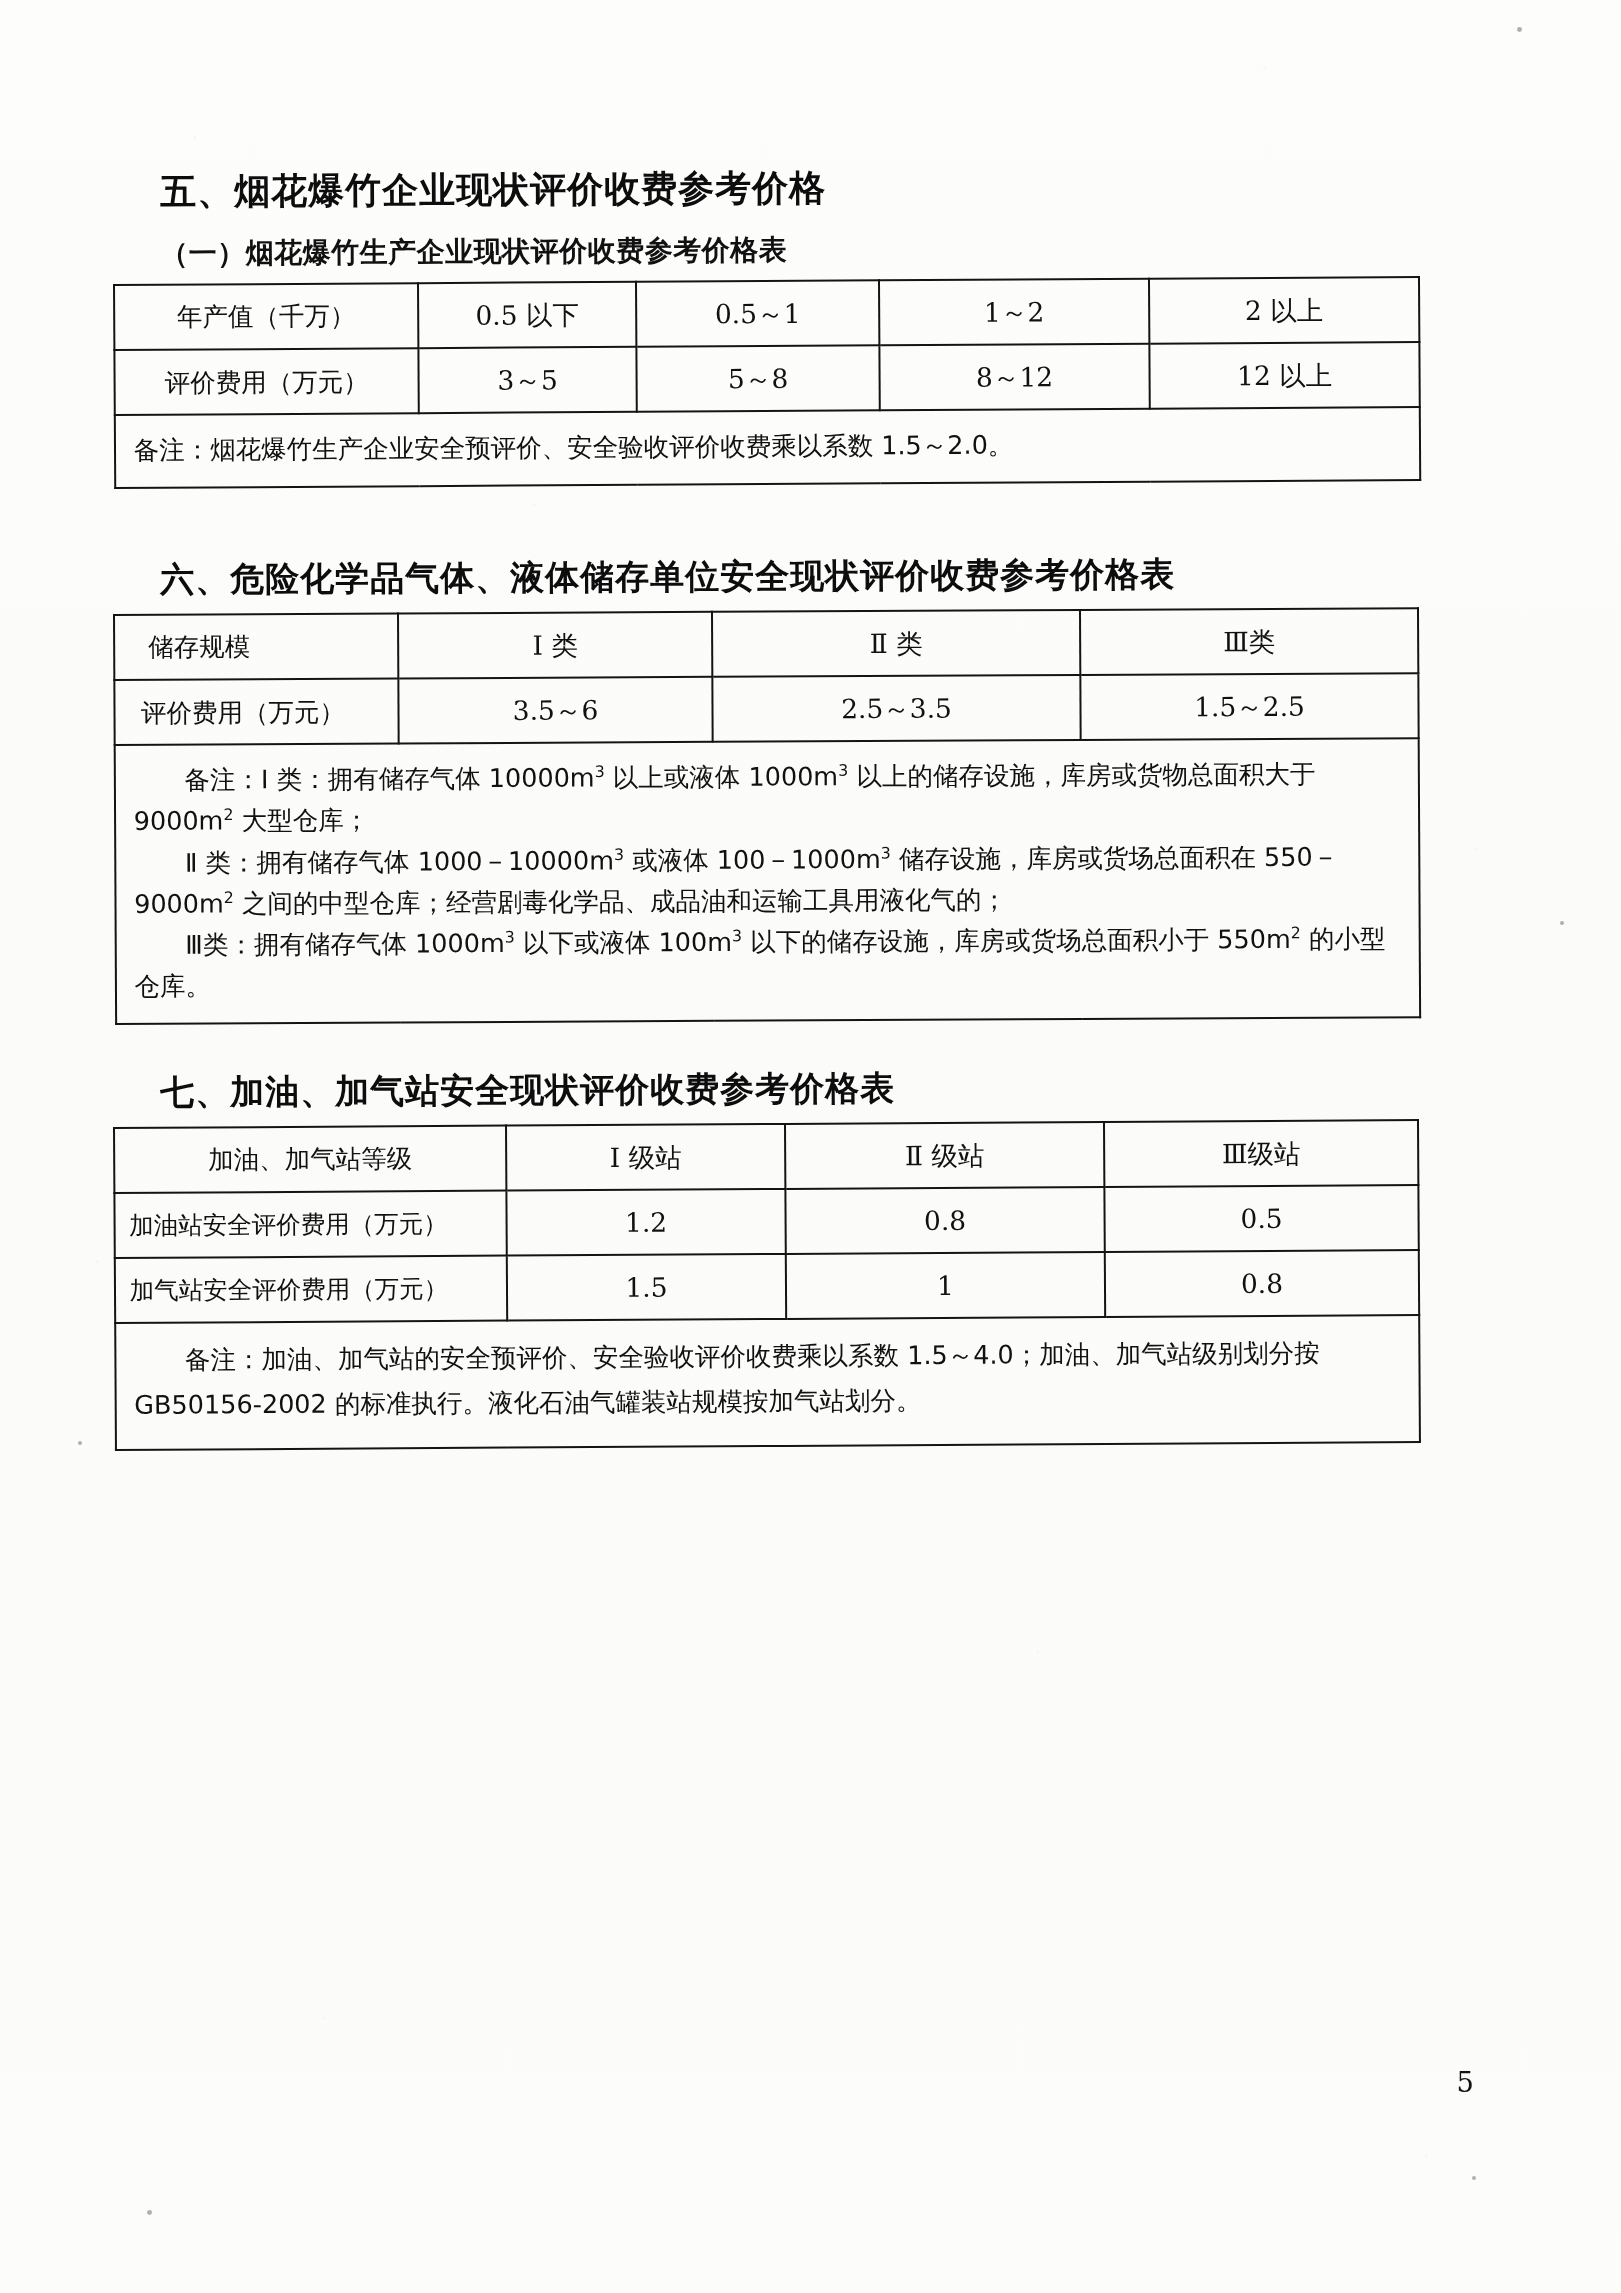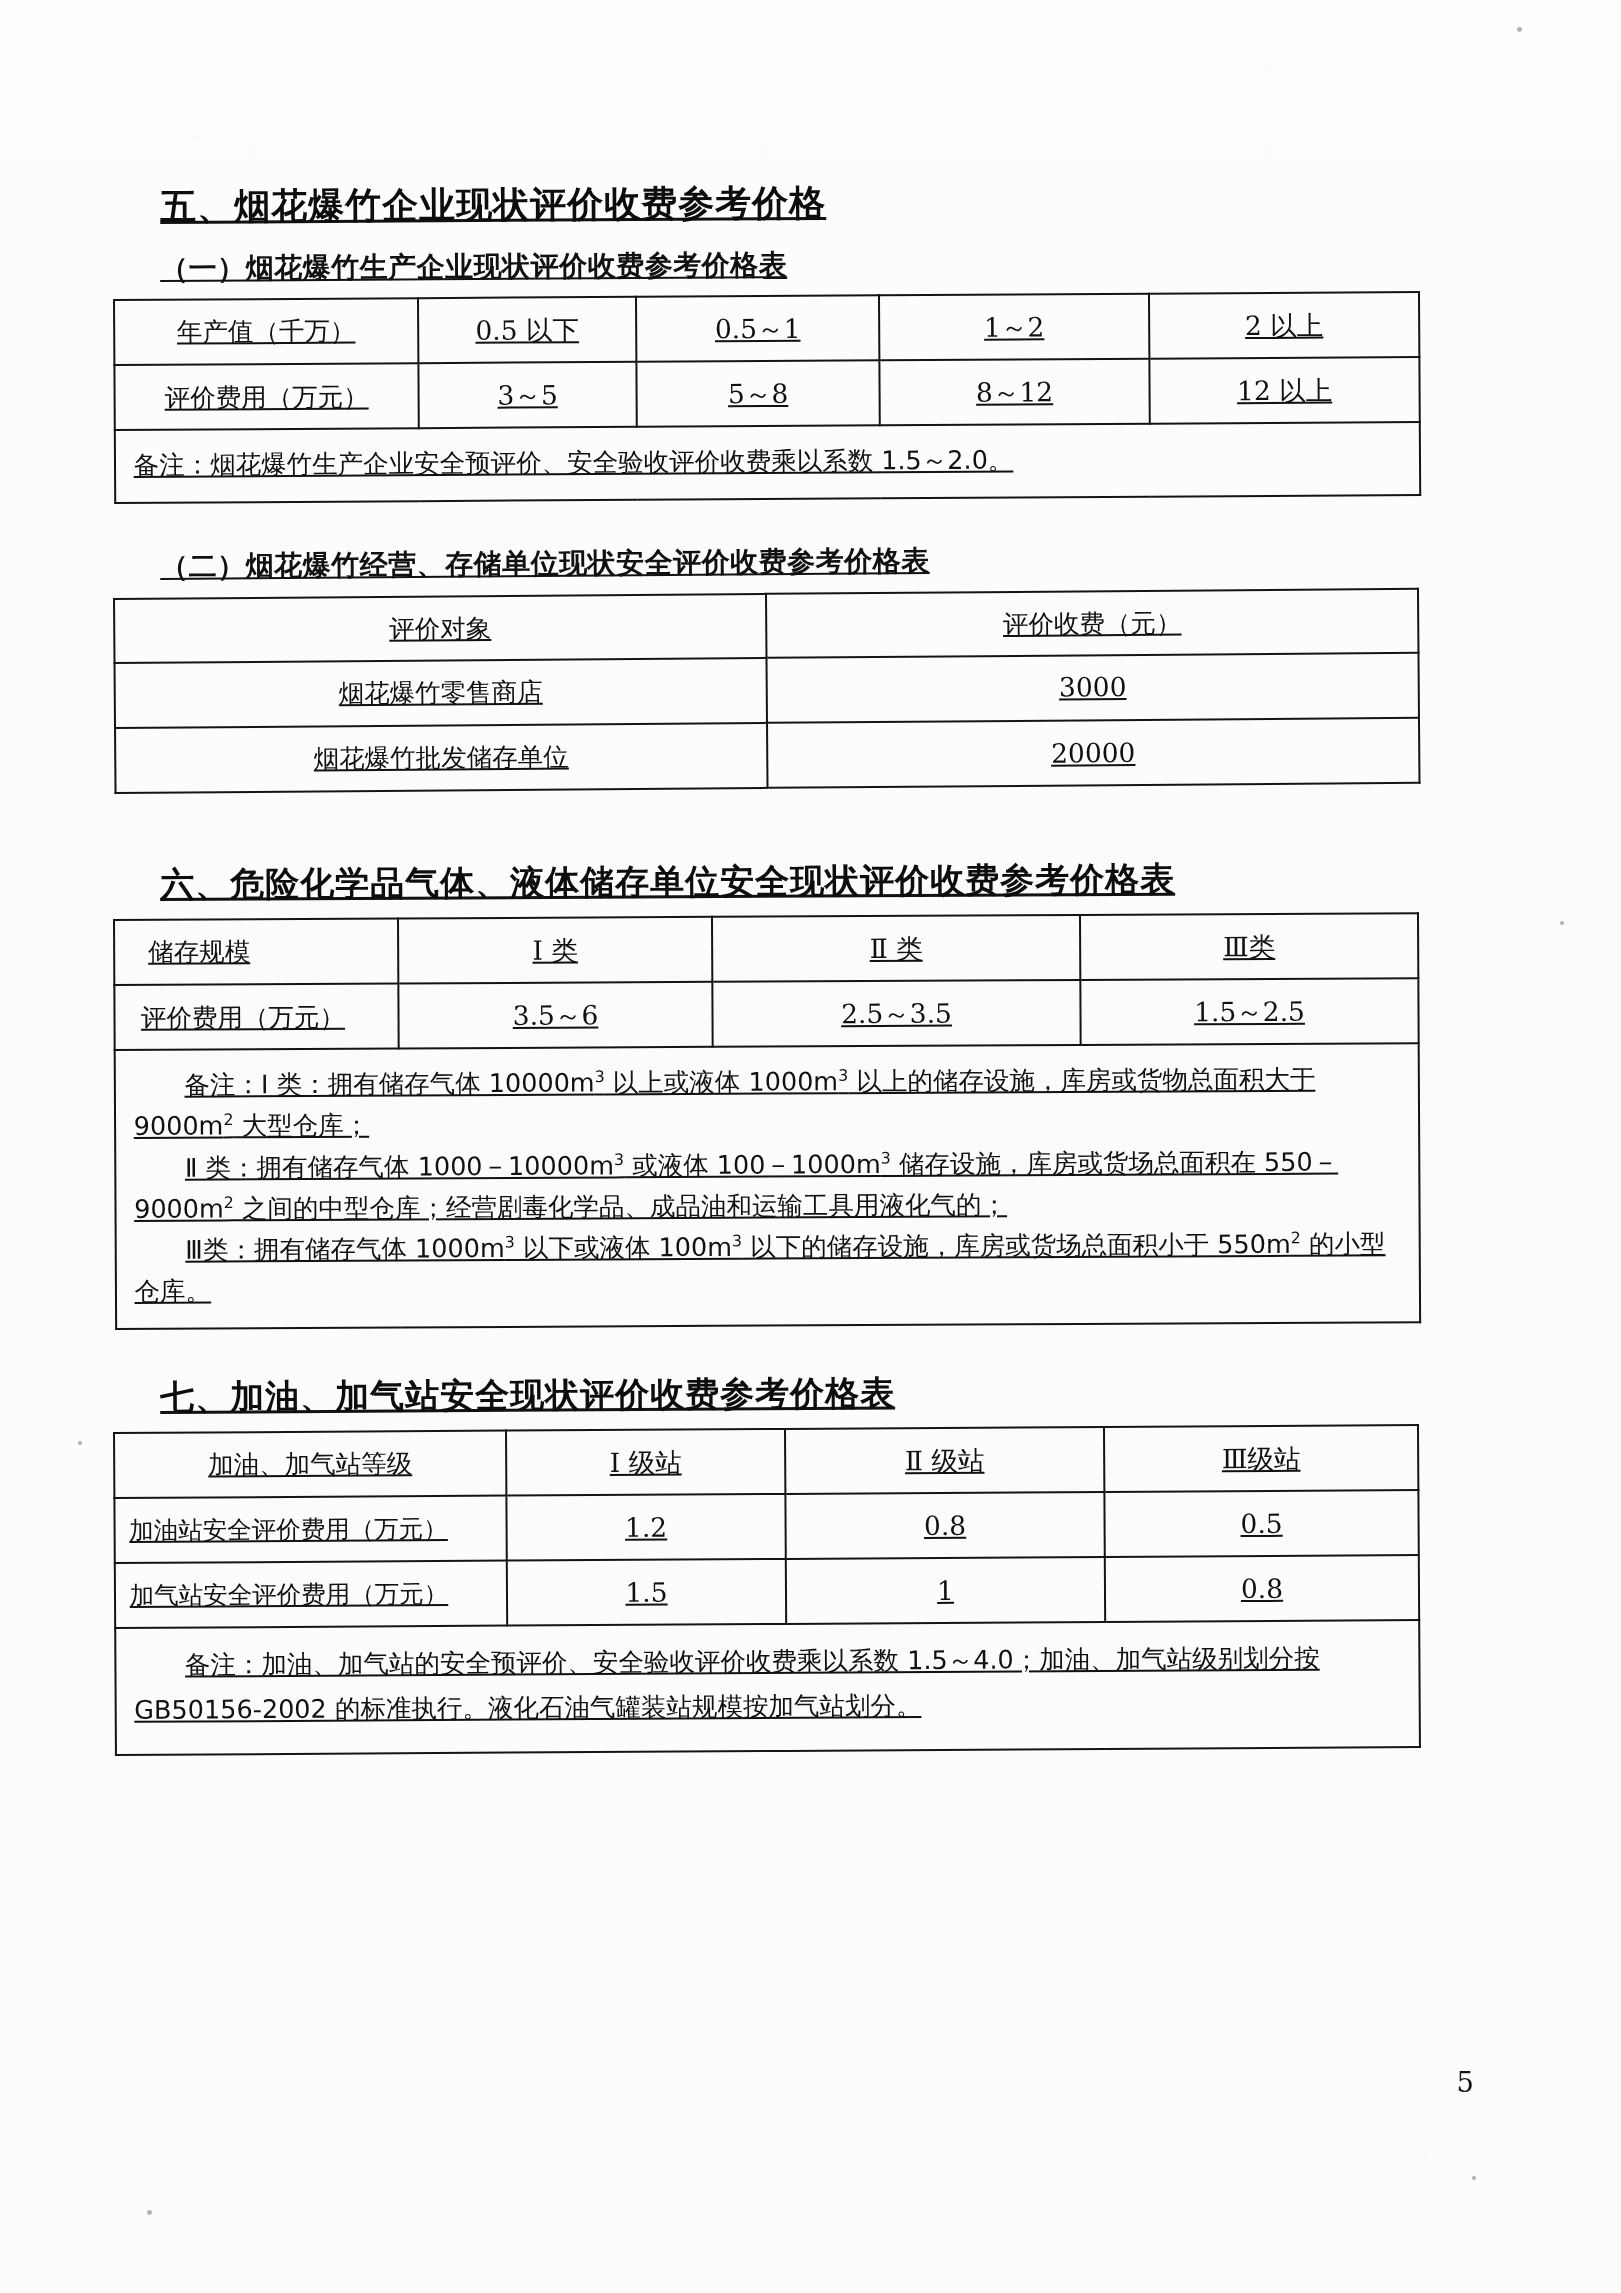--- a/index.html
+++ b/index.html
@@ -28,23 +28,22 @@
       radial-gradient(circle at 6% 55%, rgba(0,0,0,0.018) 0 1.2px, transparent 2px),
       radial-gradient(circle at 64% 72%, rgba(0,0,0,0.016) 0 1.3px, transparent 2px),
       radial-gradient(circle at 20% 88%, rgba(0,0,0,0.02) 0 1.2px, transparent 2px),
       radial-gradient(circle at 88% 94%, rgba(0,0,0,0.018) 0 1.3px, transparent 2px),
       linear-gradient(180deg, #fdfdfc 0%, #fbfbfa 45%, #fcfcfb 100%);
   }
 
   .content {
     position: absolute;
     left: 113px;
-    top: 184px;
+    top: 169px;
     width: 1313px;
-    text-decoration: underline;
   }
 
   h1.sec-title {
     font-family: "DejaVu Sans", "Liberation Sans", sans-serif;
     font-weight: bold;
     font-size: 36px;
     letter-spacing: 1px;
     margin: 0 0 0 47px;
     padding: 0;
     line-height: 1.25;
@@ -153,44 +152,20 @@
           <td>8～12</td>
           <td>12 以上</td>
         </tr>
         <tr>
           <td class="note" colspan="5">备注：烟花爆竹生产企业安全预评价、安全验收评价收费乘以系数 1.5～2.0。</td>
         </tr>
       </tbody>
     </table>
   </div>
 
-  <div class="block" style="margin-top:45px;">
-    <h2 class="sub-title skew-b" style="margin-top:0;">（二）烟花爆竹经营、存储单位现状安全评价收费参考价格表</h2>
-
-    <table class="doc-table skew-b">
-      <colgroup>
-          <col style="width:652px">
-          <col style="width:652px">
-        </colgroup>
-      <tbody>
-        <tr>
-          <td class="label">评价对象</td>
-          <td class="label">评价收费（元）</td>
-        </tr>
-        <tr>
-          <td class="label">烟花爆竹零售商店</td>
-          <td>3000</td>
-        </tr>
-        <tr>
-          <td class="label">烟花爆竹批发储存单位</td>
-          <td>20000</td>
-        </tr>
-      </tbody>
-    </table>
-  </div>
 
   <div class="block" style="margin-top:69px;">
     <h1 class="sec-title skew-c" style="margin-left:47px; font-size:34px;">六、危险化学品气体、液体储存单位安全现状评价收费参考价格表</h1>
 
     <table class="doc-table skew-c" style="margin-top:13.7px;">
       <colgroup>
         <col style="width:284px">
           <col style="width:314px">
           <col style="width:368px">
           <col style="width:338px">

